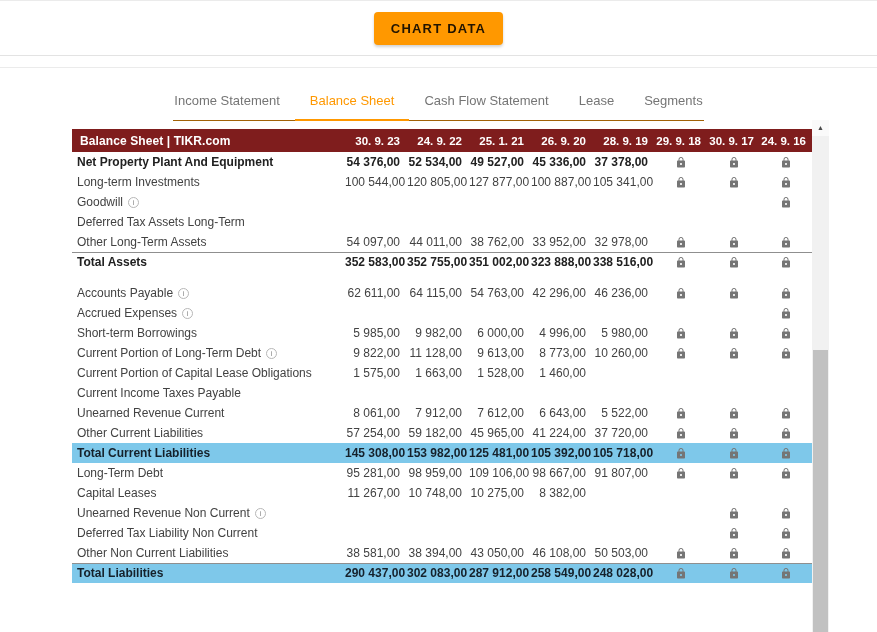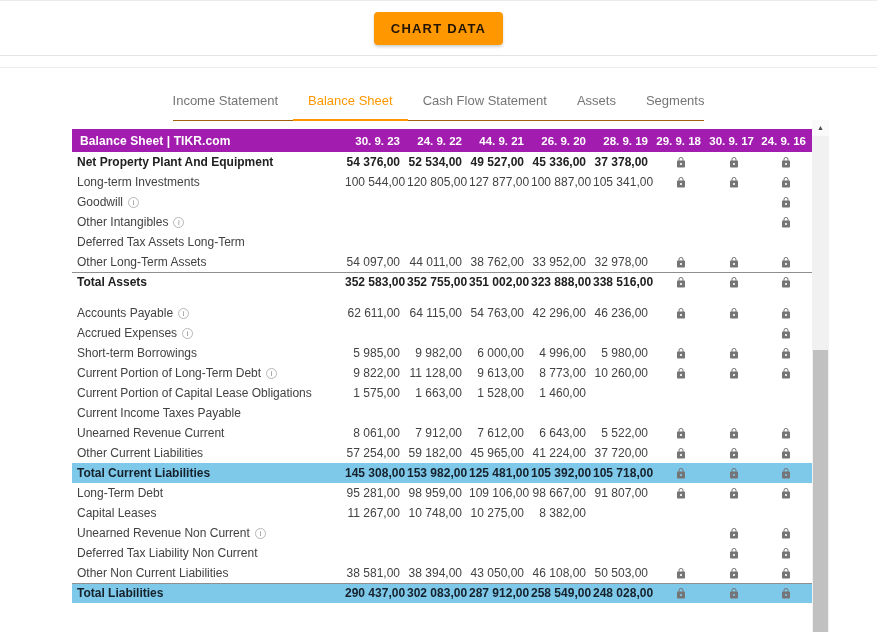--- a/index.html
+++ b/index.html
@@ -21,21 +21,21 @@
   .tabstrip { width:531px; margin:16px auto 0 auto; display:flex; justify-content:center;
               border-bottom:1px solid #a16207; }
   .tab { position:relative; padding:9px 15px 12px 15px; font-size:13px; color:#757575;
          white-space:nowrap; cursor:pointer; }
   .tab.active { color:#FF9800; }
   .tab.active::after { content:""; position:absolute; left:0; right:0; bottom:-1px; height:2px; background:#FF9800; }
 
   
   .table-wrap { margin:8px 0 0 72px; width:740px; }
   table { border-collapse:collapse; table-layout:fixed; width:740px; }
-  thead th { background:#a21caf; color:#fff; font-weight:bold; height:23px; vertical-align:middle; }
+  thead th { background:#7f1d1d; color:#fff; font-weight:bold; height:23px; vertical-align:middle; }
   th.title { text-align:left; padding-left:8px; font-size:12px; letter-spacing:.1px; }
   th.date { text-align:right; padding-right:6px; font-size:11.5px; white-space:nowrap; }
   tbody td { height:20px; vertical-align:middle; color:#424242; font-size:12px; }
   td.label { text-align:left; padding-left:5px; white-space:nowrap; overflow:hidden; }
   td.val { text-align:right; padding-right:6px; white-space:nowrap; }
   td.lockcell { text-align:center; }
   tr.bold td { font-weight:bold; color:#212121; }
   tr.highlight td { background:#7EC8EA; font-weight:bold; color:#15212b;margin-top:17px; }
   tr.border-top td { border-top:1px solid #8f8f8f; }
   tr.gap td { height:11px; }
@@ -58,21 +58,21 @@
   <div class="topbar">
     <button class="chart-data-btn">CHART DATA</button>
   </div>
 
   <div class="content">
 
     <div class="tabstrip">
       <div class="tab">Income Statement</div>
       <div class="tab active">Balance Sheet</div>
       <div class="tab">Cash Flow Statement</div>
-      <div class="tab">Assets</div>
+      <div class="tab">Lease</div>
       <div class="tab">Segments</div>
     </div>
 
     <div class="table-wrap">
       <table>
         <colgroup>
           <col style="width:272px">
           <col style="width:62px">
             <col style="width:62px">
             <col style="width:62px">
@@ -80,21 +80,21 @@
             <col style="width:62px">
           <col style="width:53px">
             <col style="width:53px">
             <col style="width:52px">
         </colgroup>
         <thead>
           <tr>
             <th class="title">Balance Sheet | TIKR.com</th>
             <th class="date">30. 9. 23</th>
             <th class="date">24. 9. 22</th>
-            <th class="date">44. 9. 21</th>
+            <th class="date">25. 1. 21</th>
             <th class="date">26. 9. 20</th>
             <th class="date">28. 9. 19</th>
             <th class="date">29. 9. 18</th>
             <th class="date">30. 9. 17</th>
             <th class="date">24. 9. 16</th>
           </tr>
         </thead>
         <tbody>
             <tr class="bold">
               <td class="label"><span>Net Property Plant And Equipment</span></td>
@@ -137,33 +137,20 @@
               <td class="val"></td>
               <td class="val"></td>
               <td class="val"></td>
               <td class="lockcell"></td>
               <td class="lockcell"></td>
               <td class="lockcell"><svg class="lock-svg" width="12" height="13" viewBox="0 0 24 24">
                   <path fill="#757575" d="M18 8h-1V6c0-2.76-2.24-5-5-5S7 3.24 7 6v2H6c-1.1 0-2 .9-2 2v10c0 1.1.9 2 2 2h12c1.1 0 2-.9 2-2V10c0-1.1-.9-2-2-2zm-6 9c-1.1 0-2-.9-2-2s.9-2 2-2 2 .9 2 2-.9 2-2 2zm3.1-9H8.9V6c0-1.71 1.39-3.1 3.1-3.1 1.71 0 3.1 1.39 3.1 3.1v2z"></path>
                 </svg></td>
             </tr>
             <tr>
-              <td class="label"><span>Other Intangibles</span><span class="info">i</span></td>
-              <td class="val"></td>
-              <td class="val"></td>
-              <td class="val"></td>
-              <td class="val"></td>
-              <td class="val"></td>
-              <td class="lockcell"></td>
-              <td class="lockcell"></td>
-              <td class="lockcell"><svg class="lock-svg" width="12" height="13" viewBox="0 0 24 24">
-                  <path fill="#757575" d="M18 8h-1V6c0-2.76-2.24-5-5-5S7 3.24 7 6v2H6c-1.1 0-2 .9-2 2v10c0 1.1.9 2 2 2h12c1.1 0 2-.9 2-2V10c0-1.1-.9-2-2-2zm-6 9c-1.1 0-2-.9-2-2s.9-2 2-2 2 .9 2 2-.9 2-2 2zm3.1-9H8.9V6c0-1.71 1.39-3.1 3.1-3.1 1.71 0 3.1 1.39 3.1 3.1v2z"></path>
-                </svg></td>
-            </tr>
-            <tr>
               <td class="label"><span>Deferred Tax Assets Long-Term</span></td>
               <td class="val"></td>
               <td class="val"></td>
               <td class="val"></td>
               <td class="val"></td>
               <td class="val"></td>
               <td class="lockcell"></td>
               <td class="lockcell"></td>
               <td class="lockcell"></td>
             </tr>

